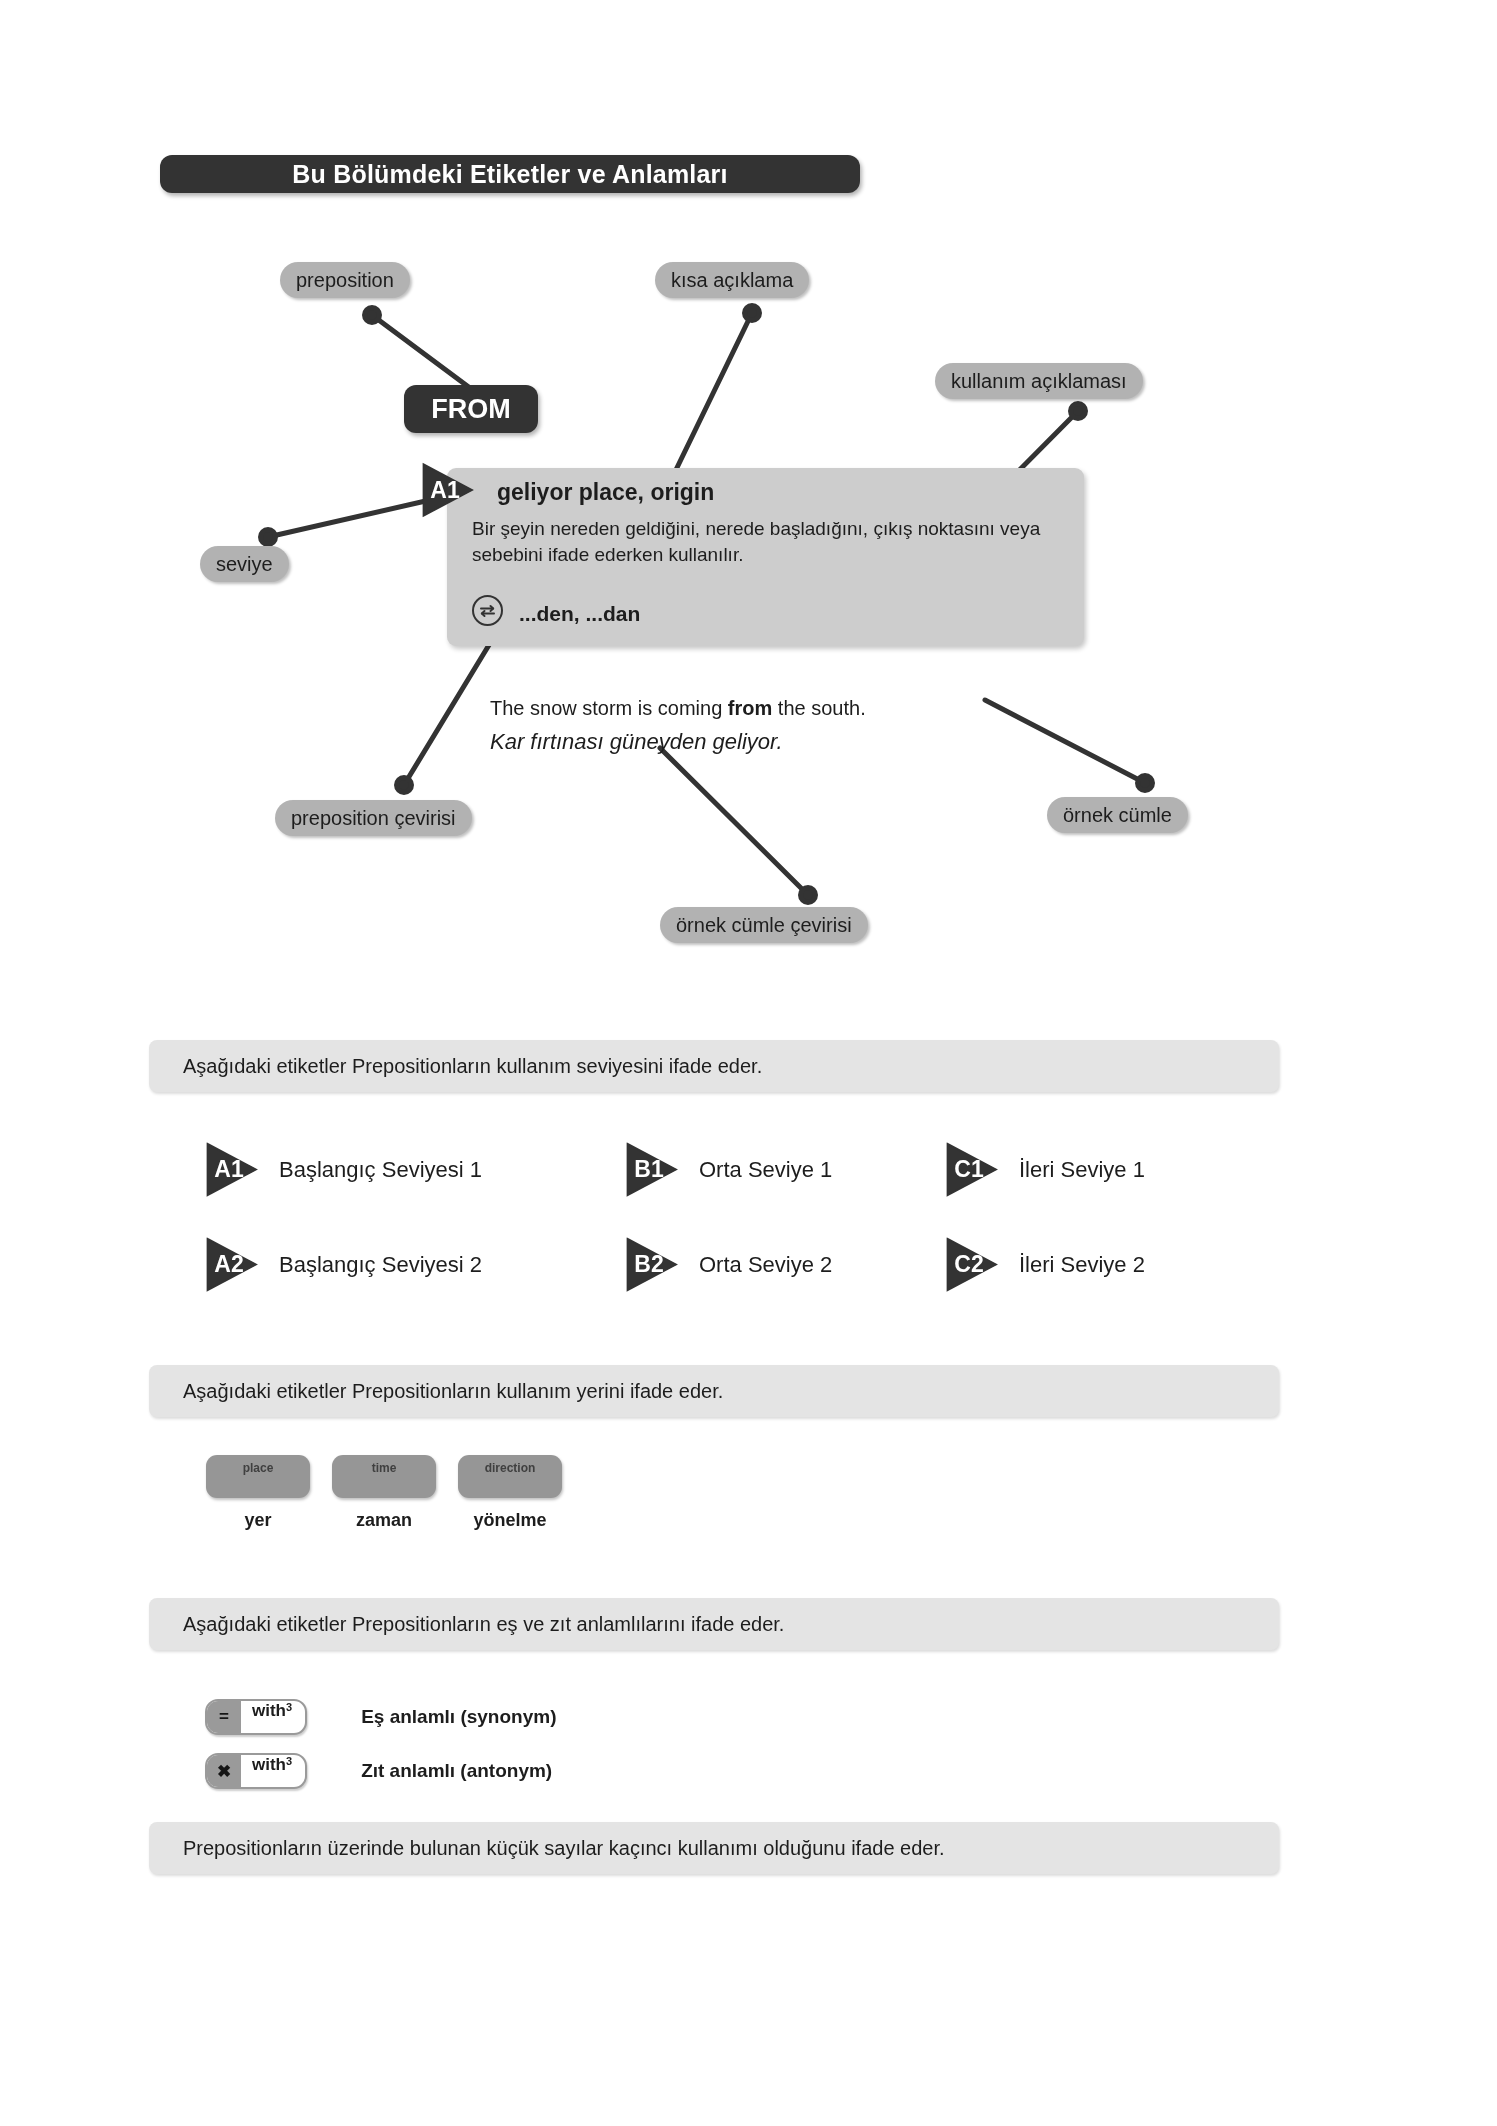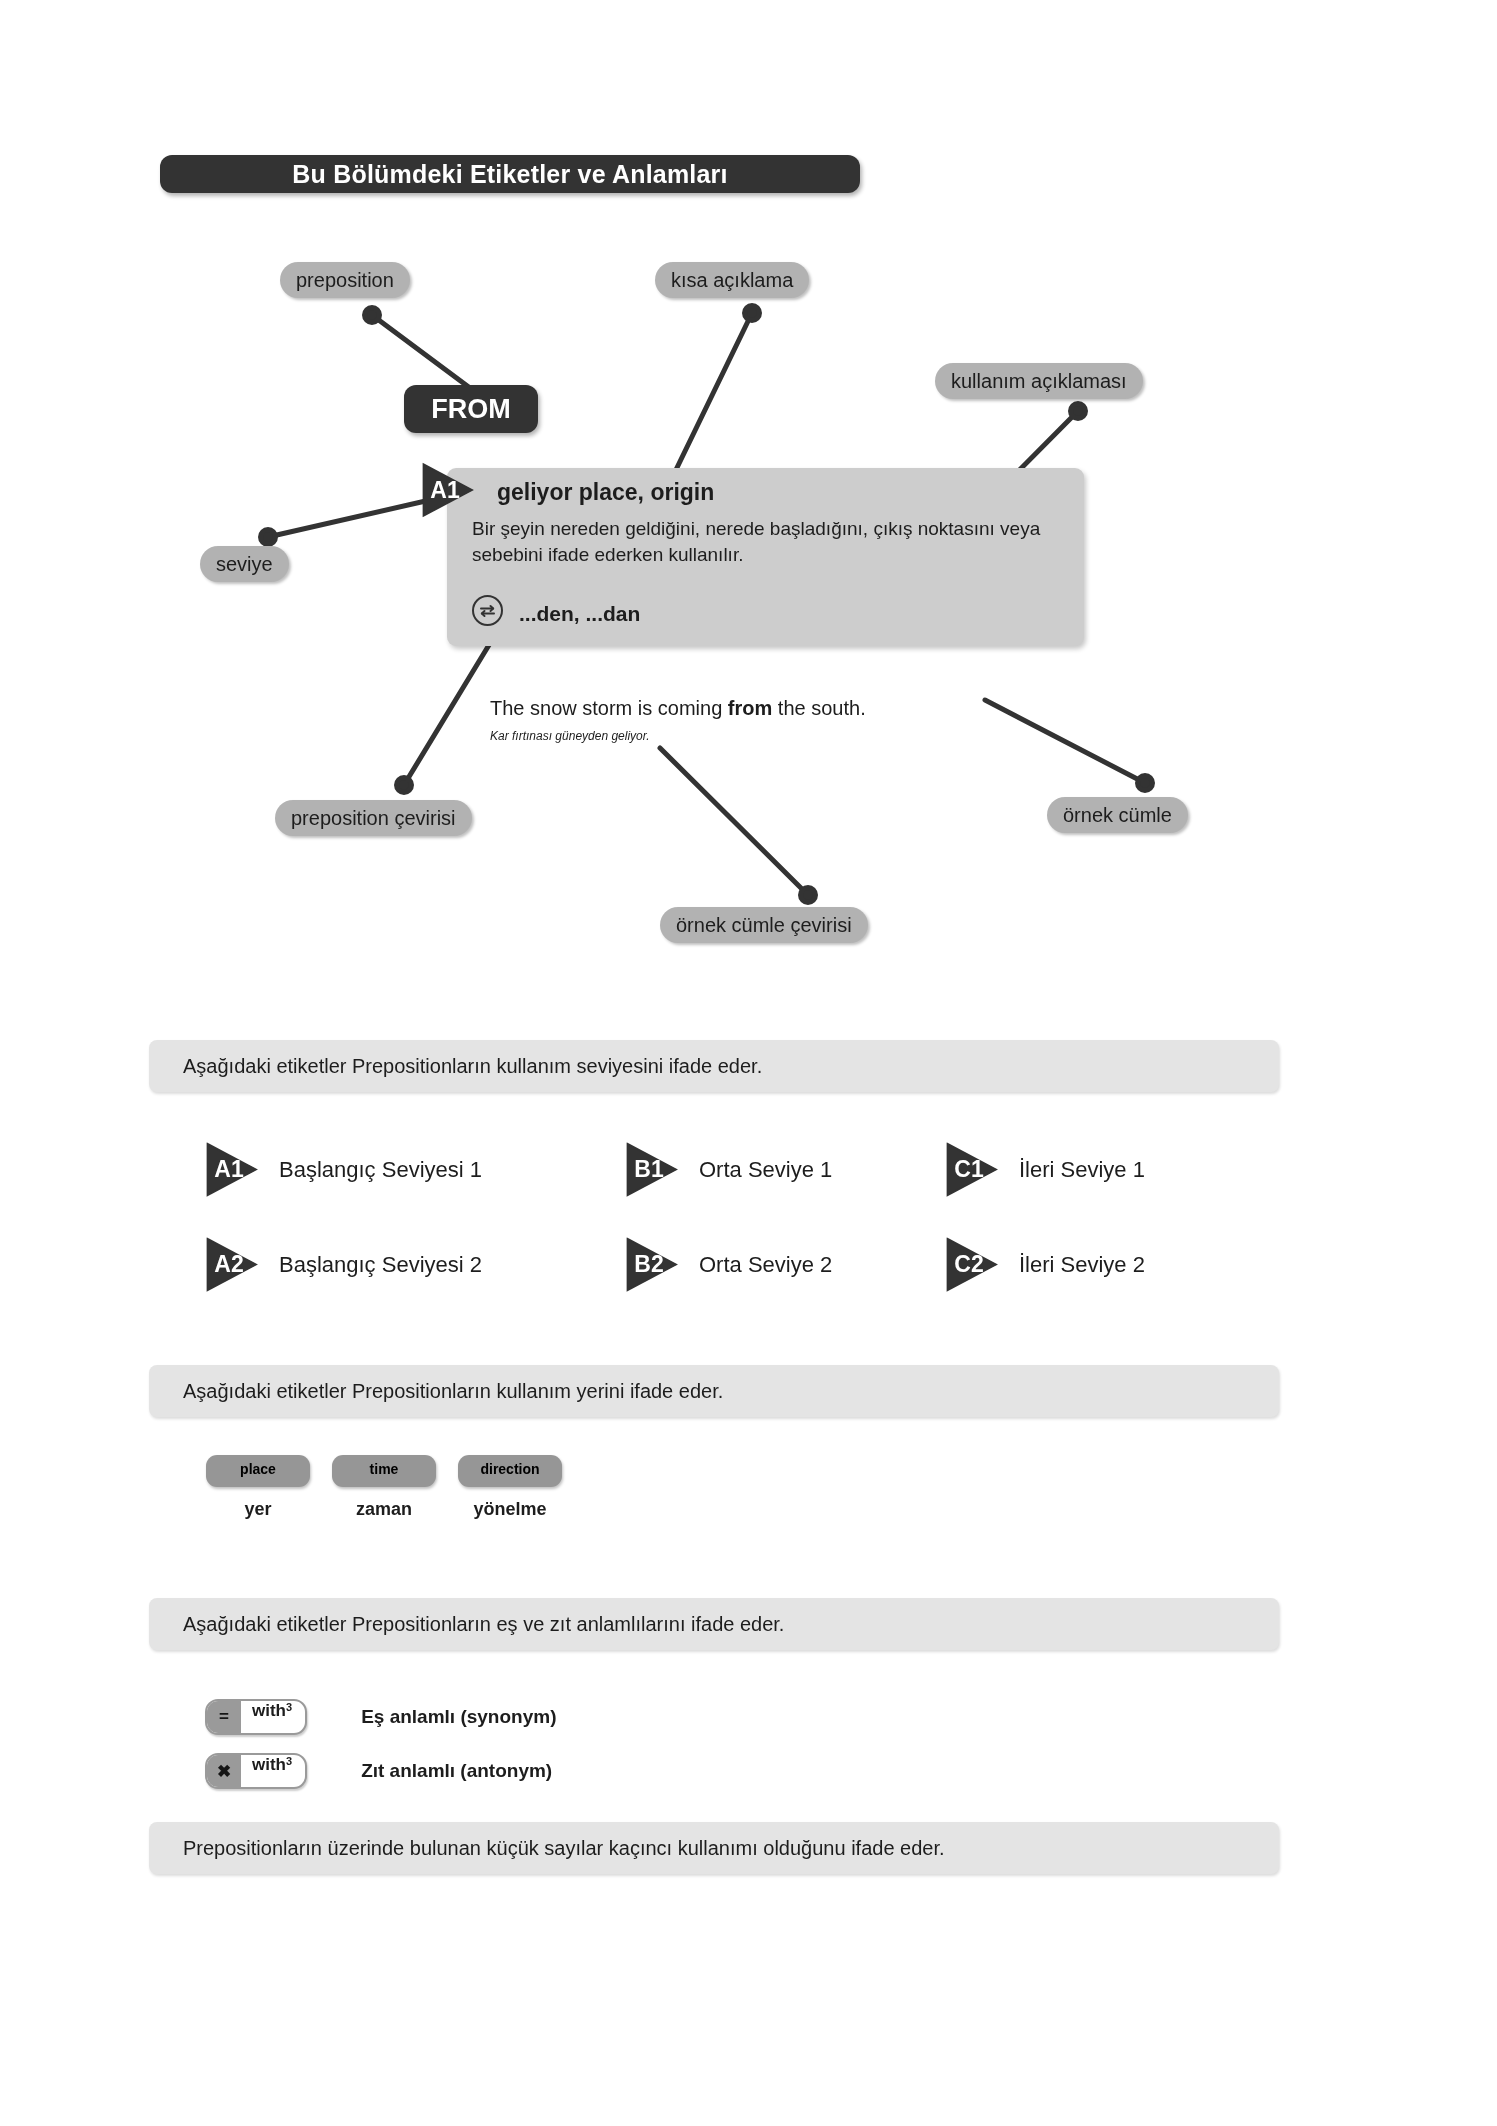--- a/index.html
+++ b/index.html
@@ -189,21 +189,21 @@
     top: 697px;
     font-size: 20px;
     color: #1d1d1d;
     white-space: nowrap;
   }
   #example-en b { font-weight: bold; }
   #example-tr {
     position: absolute;
     left: 490px;
     top: 729px;
-    font-size: 12px;
+    font-size: 22px;
     font-style: italic;
     color: #1d1d1d;
     white-space: nowrap;
   }
 
   
   .banner {
     position: absolute;
     left: 149px;
     width: 1130px;
@@ -258,24 +258,24 @@
     gap: 22px;
   }
   .usage-item {
     display: flex;
     flex-direction: column;
     align-items: center;
   }
   .usage-pill {
     background: #969696;
     border-radius: 11px;
-    padding: 6px 16px 10px;
-    font-size: 14px;
-    font-weight: bold;
-    color: #000000;
+    padding: 6px 16px 23px;
+    font-size: 12px;
+    font-weight: bold;
+    color: #404040;
     box-shadow: 1px 2px 3px rgba(0,0,0,0.25);
     min-width: 72px;
     text-align: center;
   }
   .usage-tr {
     margin-top: 12px;
     font-size: 18px;
     font-weight: bold;
     color: #1d1d1d;
   }

